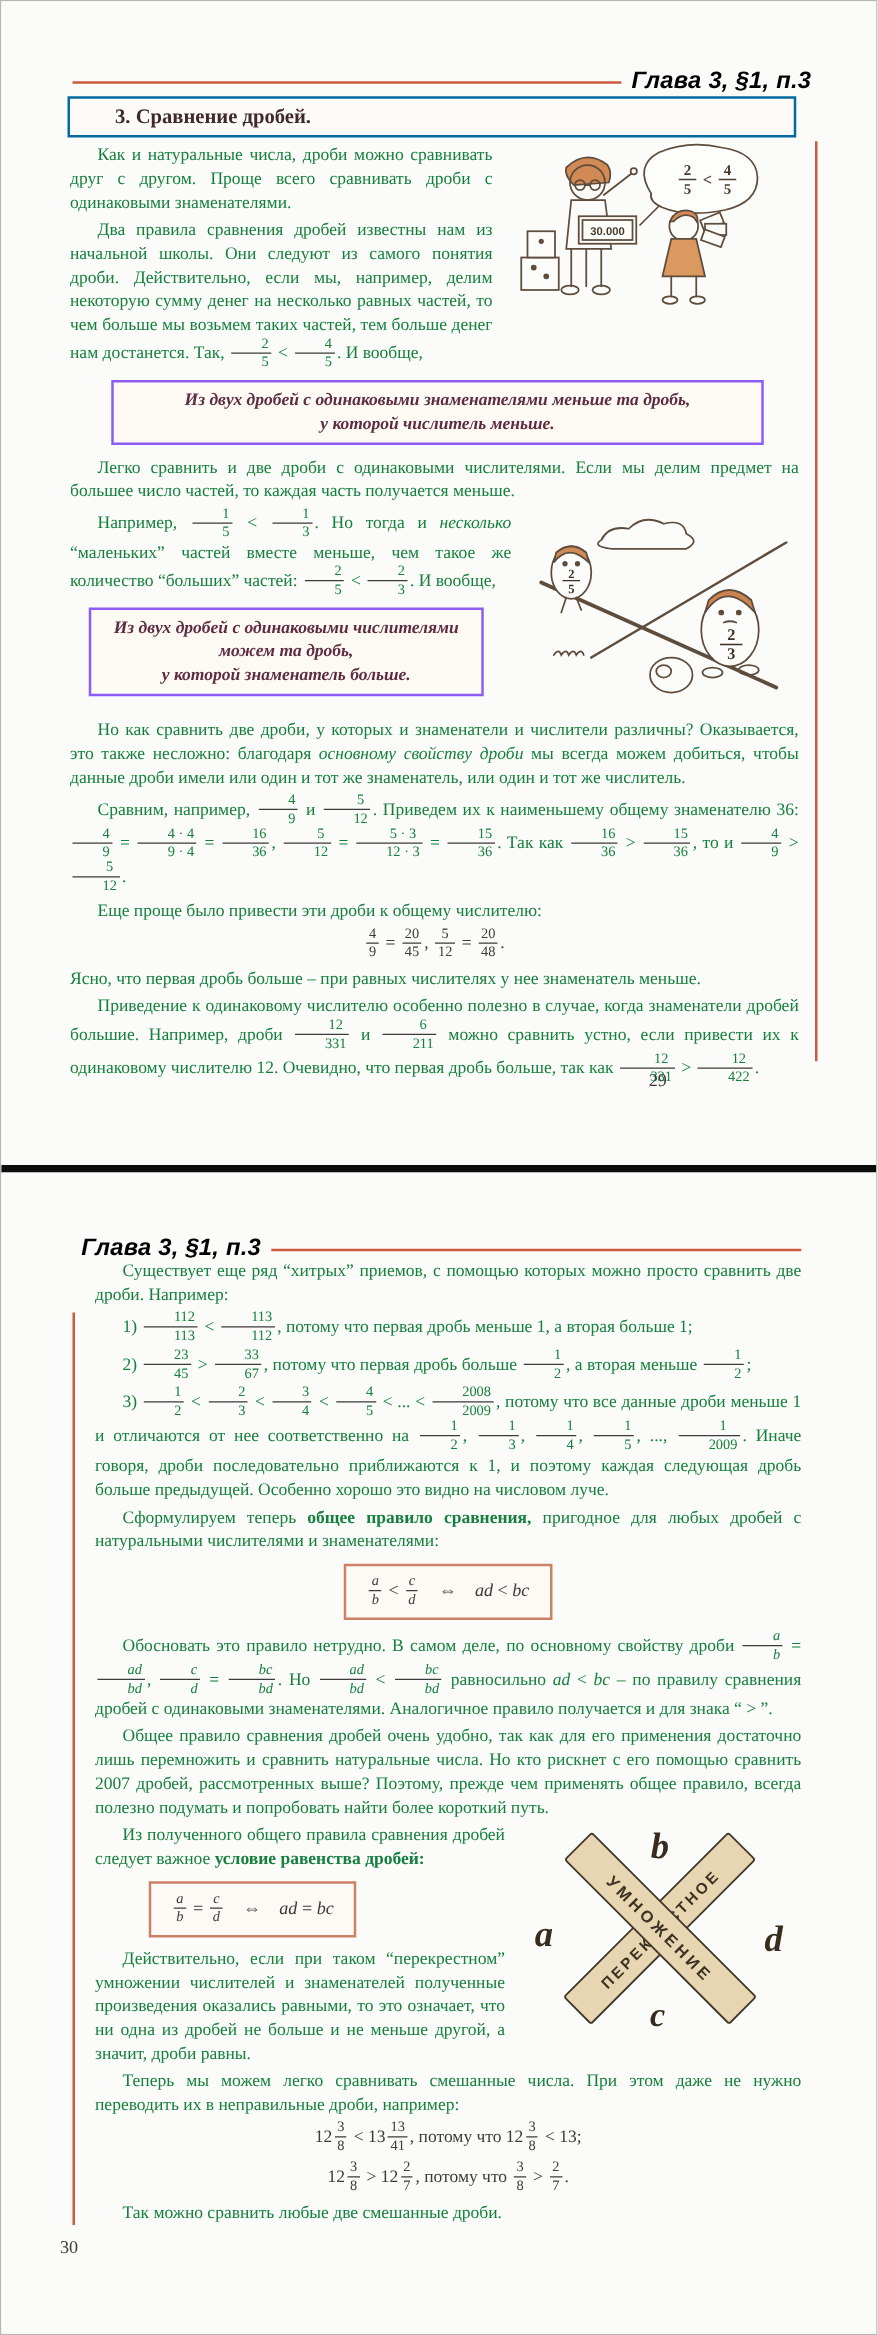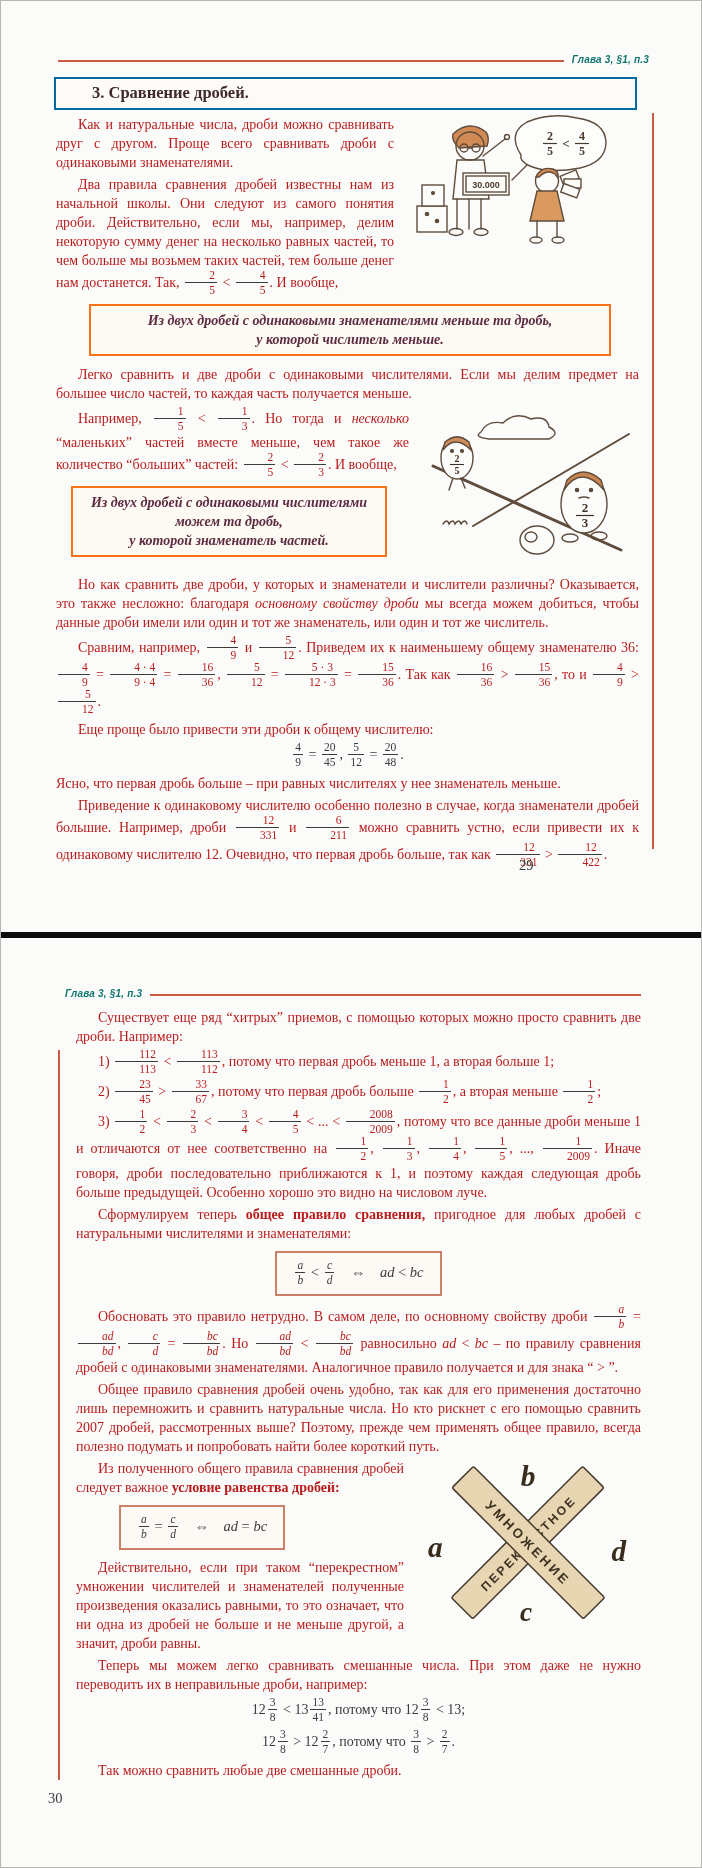--- a/index.html
+++ b/index.html
@@ -5,47 +5,47 @@
   *{box-sizing:border-box;margin:0;padding:0}
   html,body{width:702px;background:#e9e9e7}
   body{font-family:"Liberation Serif",serif}
   .canvas{position:relative;width:702px;height:1868px;background:#f6f6f4;border:1px solid #b6b6b4;overflow:hidden}
   .page{position:relative;background:#fbfbf9;overflow:hidden}
   .p29{height:931px}
   .p30{height:930px}
   .sep{height:6px;background:#0c0c0c}
 
   
-  .rhead{position:absolute;display:flex;align-items:center;gap:8px;font-family:"Liberation Sans",sans-serif;font-weight:bold;font-style:italic;font-size:10px;color:#0f766e;letter-spacing:.2px}
+  .rhead{position:absolute;display:flex;align-items:center;gap:8px;font-family:"Liberation Sans",sans-serif;font-weight:bold;font-style:italic;font-size:19px;color:#000000;letter-spacing:.2px}
   .rh29{top:53px;left:57px;right:52px}
   .rh30{top:50px;left:64px;right:60px}
   .hline{flex:1;height:2px;background:#cb5a41;margin-top:2px}
 
   
   .titlebox{position:absolute;top:76px;left:53px;right:64px;border:2px solid #0369a1;background:#fcfbf8;padding:4px 10px 5px 36px;font-weight:bold;font-size:16.5px;color:#40292a}
 
   
   .content{position:absolute}
   .c29{top:114px;left:55px;right:62px}
   .c30{top:70px;left:75px;right:60px}
 
-  .para{font-size:14px;line-height:19px;text-align:justify;text-indent:22px;color:#b91c1c;margin:0 0 3px}
+  .para{font-size:14px;line-height:19px;text-align:justify;text-indent:22px;color:#15803d;margin:0 0 3px}
   .noind{text-indent:0}
   .clr{clear:both}
   .para i, .center-eq i{}
   .para b{font-weight:bold}
 
   
   .frac{display:inline-block;vertical-align:middle;text-align:center;line-height:1.05;font-size:11.5px;margin:0 2px;transform:translateY(-1px)}
   .frac .num{display:block;padding:0 2px 1px}
   .frac .den{display:block;padding:1px 2px 0;border-top:1px solid #3b3b3b}
   .frac.it{font-style:italic}
 
   
-  .rulebox{border:2px solid #f97316;background:#fdf9f3;color:#5d2c42;font-weight:bold;font-style:italic;font-size:14px;line-height:19px;text-align:center;padding:5px 8px;margin:7px 28px 9px 33px}
+  .rulebox{border:2px solid #8b5cf6;background:#fdf9f3;color:#5d2c42;font-weight:bold;font-style:italic;font-size:14px;line-height:19px;text-align:center;padding:5px 8px;margin:7px 28px 9px 33px}
   .rb1{clear:right}
   .rb2{width:316px;margin:7px 0 9px 15px}
   .rline{display:block}
 
   
   .formulabox{border:2px solid #cc8166;background:#fdfaf5;width:max-content;padding:7px 16px;font-size:14.5px;color:#3b3b3b;margin:8px auto}
   .fb2{margin:8px 0 8px 43px}
 
   .center-eq{text-align:center;font-size:14px;line-height:19px;color:#3b3b3b;margin:3px 0 5px}
 
@@ -184,21 +184,21 @@
             <text x="166" y="121">3</text>
           </g>
         </svg>
       </div>
 
       <p class="para">Например, <span class="frac"><span class="num">1</span><span class="den">5</span></span> &lt; <span class="frac"><span class="num">1</span><span class="den">3</span></span>. Но тогда и <i>несколько</i> “маленьких” частей вместе меньше, чем такое же количество “больших” частей: <span class="frac"><span class="num">2</span><span class="den">5</span></span> &lt; <span class="frac"><span class="num">2</span><span class="den">3</span></span>. И вообще,</p>
 
       <div class="rulebox rb2">
         <span class="rline">Из двух дробей с одинаковыми числителями</span>
         <span class="rline">можем та дробь,</span>
-        <span class="rline">у которой знаменатель частей.</span>
+        <span class="rline">у которой знаменатель больше.</span>
       </div>
 
       <p class="para clr">Но как сравнить две дроби, у которых и знаменатели и числители различны? Оказывается, это также несложно: благодаря <i>основному свойству дроби</i> мы всегда можем добиться, чтобы данные дроби имели или один и тот же знаменатель, или один и тот же числитель.</p>
       <p class="para">Сравним, например, <span class="frac"><span class="num">4</span><span class="den">9</span></span> и <span class="frac"><span class="num">5</span><span class="den">12</span></span>. Приведем их к наименьшему общему знаменателю 36: <span class="frac"><span class="num">4</span><span class="den">9</span></span> = <span class="frac"><span class="num">4 · 4</span><span class="den">9 · 4</span></span> = <span class="frac"><span class="num">16</span><span class="den">36</span></span>, <span class="frac"><span class="num">5</span><span class="den">12</span></span> = <span class="frac"><span class="num">5 · 3</span><span class="den">12 · 3</span></span> = <span class="frac"><span class="num">15</span><span class="den">36</span></span>. Так как <span class="frac"><span class="num">16</span><span class="den">36</span></span> &gt; <span class="frac"><span class="num">15</span><span class="den">36</span></span>, то и <span class="frac"><span class="num">4</span><span class="den">9</span></span> &gt; <span class="frac"><span class="num">5</span><span class="den">12</span></span>.</p>
       <p class="para">Еще проще было привести эти дроби к общему числителю:</p>
       <div class="center-eq"><span class="frac"><span class="num">4</span><span class="den">9</span></span> = <span class="frac"><span class="num">20</span><span class="den">45</span></span>, <span class="frac"><span class="num">5</span><span class="den">12</span></span> = <span class="frac"><span class="num">20</span><span class="den">48</span></span>.</div>
       <p class="para noind">Ясно, что первая дробь больше – при равных числителях у нее знаменатель меньше.</p>
       <p class="para">Приведение к одинаковому числителю особенно полезно в случае, когда знаменатели дробей большие. Например, дроби <span class="frac"><span class="num">12</span><span class="den">331</span></span> и <span class="frac"><span class="num">6</span><span class="den">211</span></span> можно сравнить устно, если привести их к одинаковому числителю 12. Очевидно, что первая дробь больше, так как <span class="frac"><span class="num">12</span><span class="den">331</span></span> &gt; <span class="frac"><span class="num">12</span><span class="den">422</span></span>.</p>
     </div>
 

